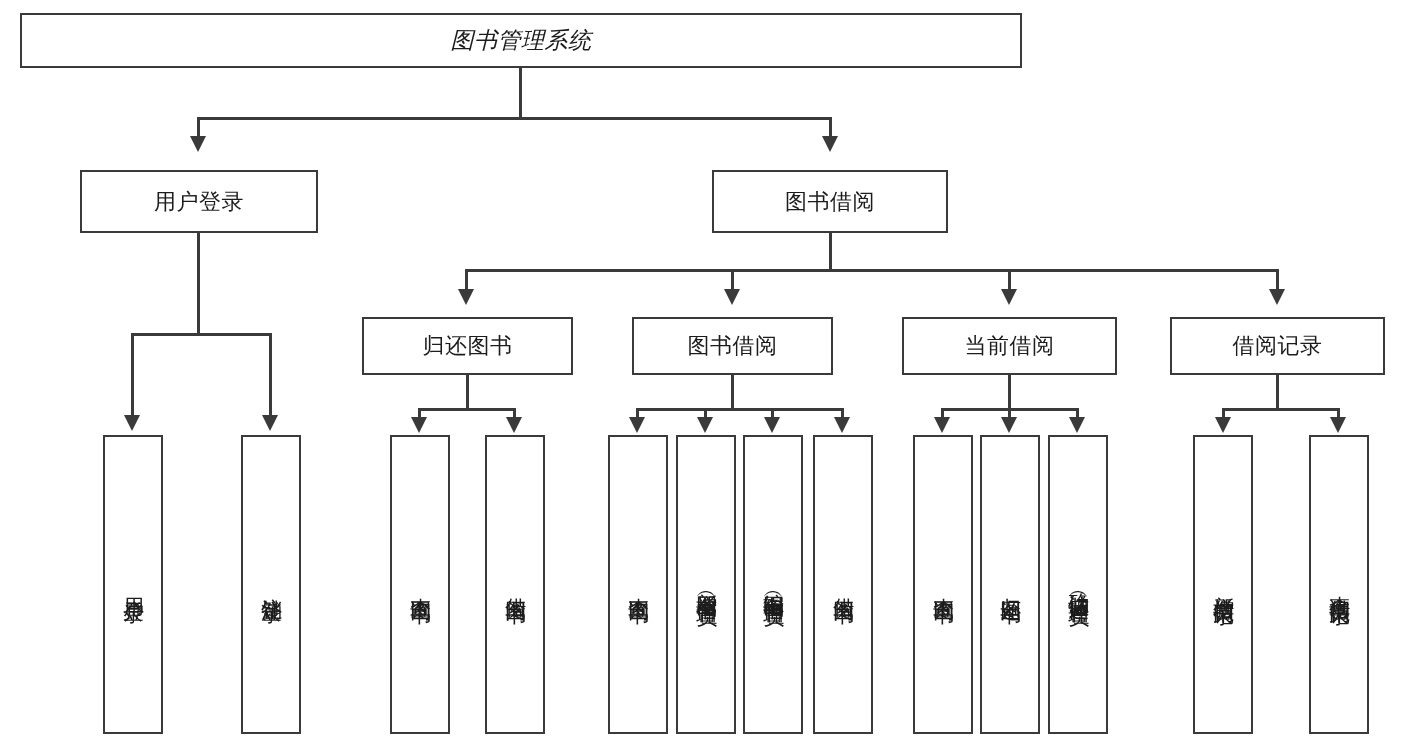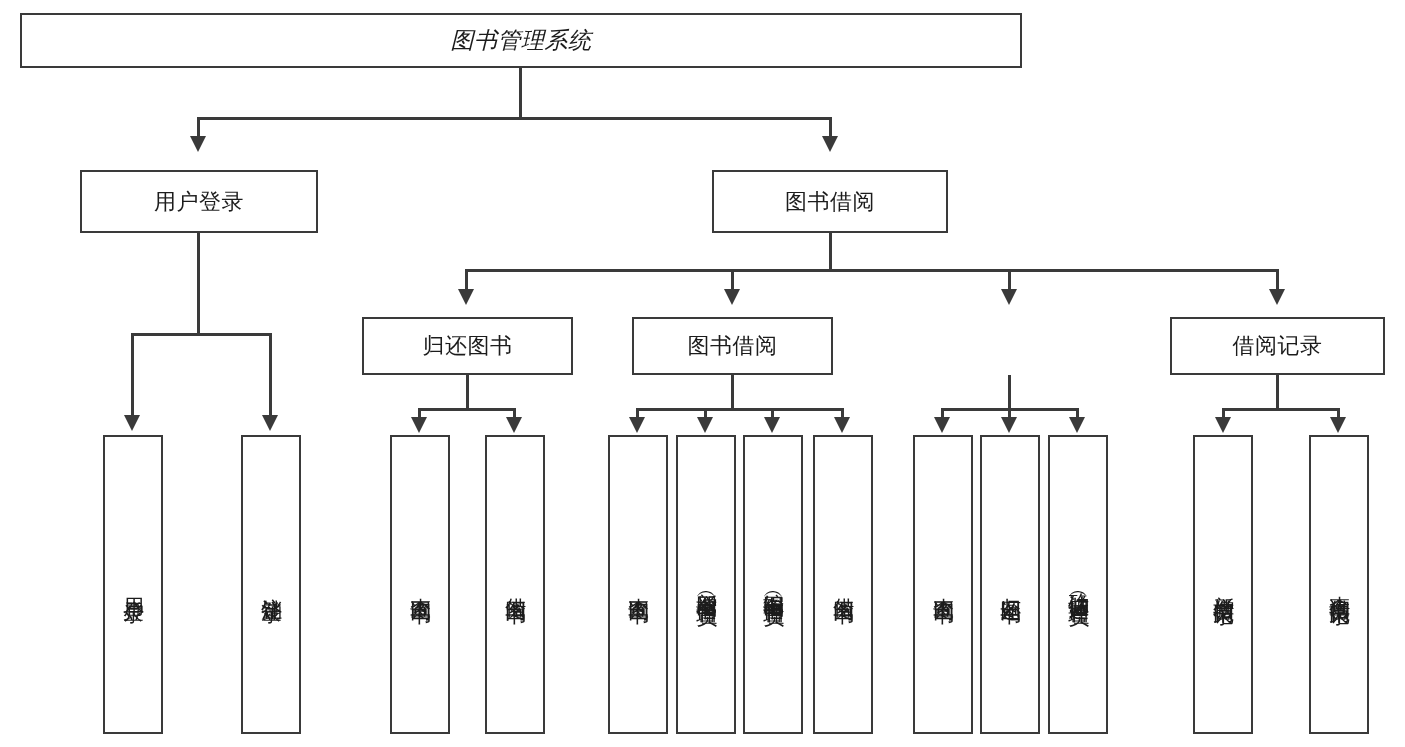--- a/index.html
+++ b/index.html
@@ -130,20 +130,23 @@
 
   <div class="conn vline" style="left:1276px; top:269px; width:2.5px; height:22px;"></div>
   <div class="arrow" style="left:1269px; top:289px;"></div>
 
   <div class="node" style="left:362px; top:317px; width:211px; height:58px;">
     <span class="label">归还图书</span>
   </div>
   <div class="node" style="left:632px; top:317px; width:201px; height:58px;">
     <span class="label">图书借阅</span>
   </div>
+  <div class="node" style="left:902px; top:317px; width:215px; height:58px;">
+    <span class="label">当前借阅</span>
+  </div>
   <div class="node" style="left:1170px; top:317px; width:215px; height:58px;">
     <span class="label">借阅记录</span>
   </div>
 
   <div class="conn vline" style="left:466px; top:375px; width:2.5px; height:35px;"></div>
   <div class="conn hline" style="left:418px; top:408px; width:98px; height:2.5px;"></div>
   <div class="conn vline" style="left:418px; top:408px; width:2.5px; height:11px;"></div>
   <div class="arrow" style="left:411px; top:417px;"></div>
   <div class="conn vline" style="left:513px; top:408px; width:2.5px; height:11px;"></div>
   <div class="arrow" style="left:506px; top:417px;"></div>

